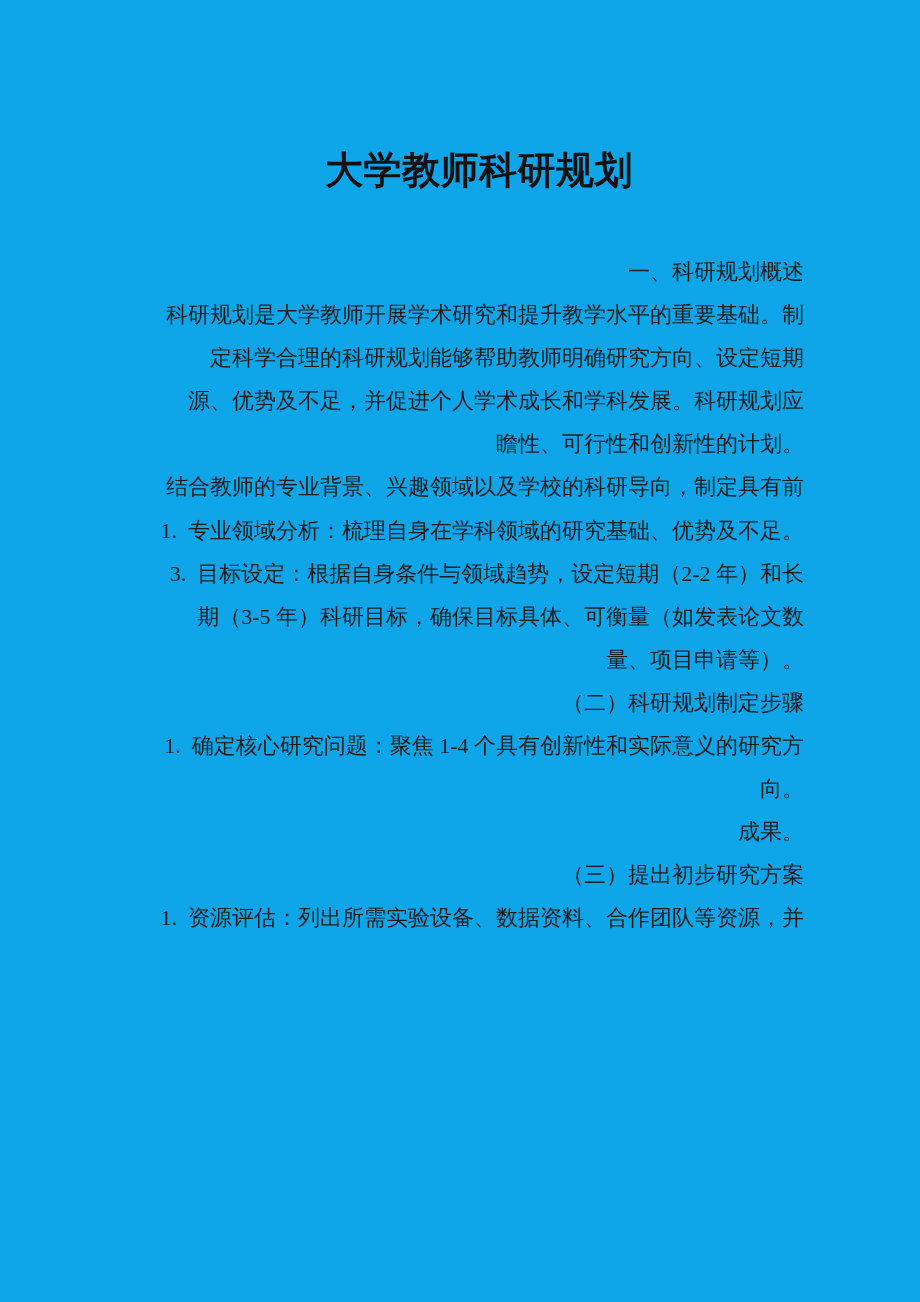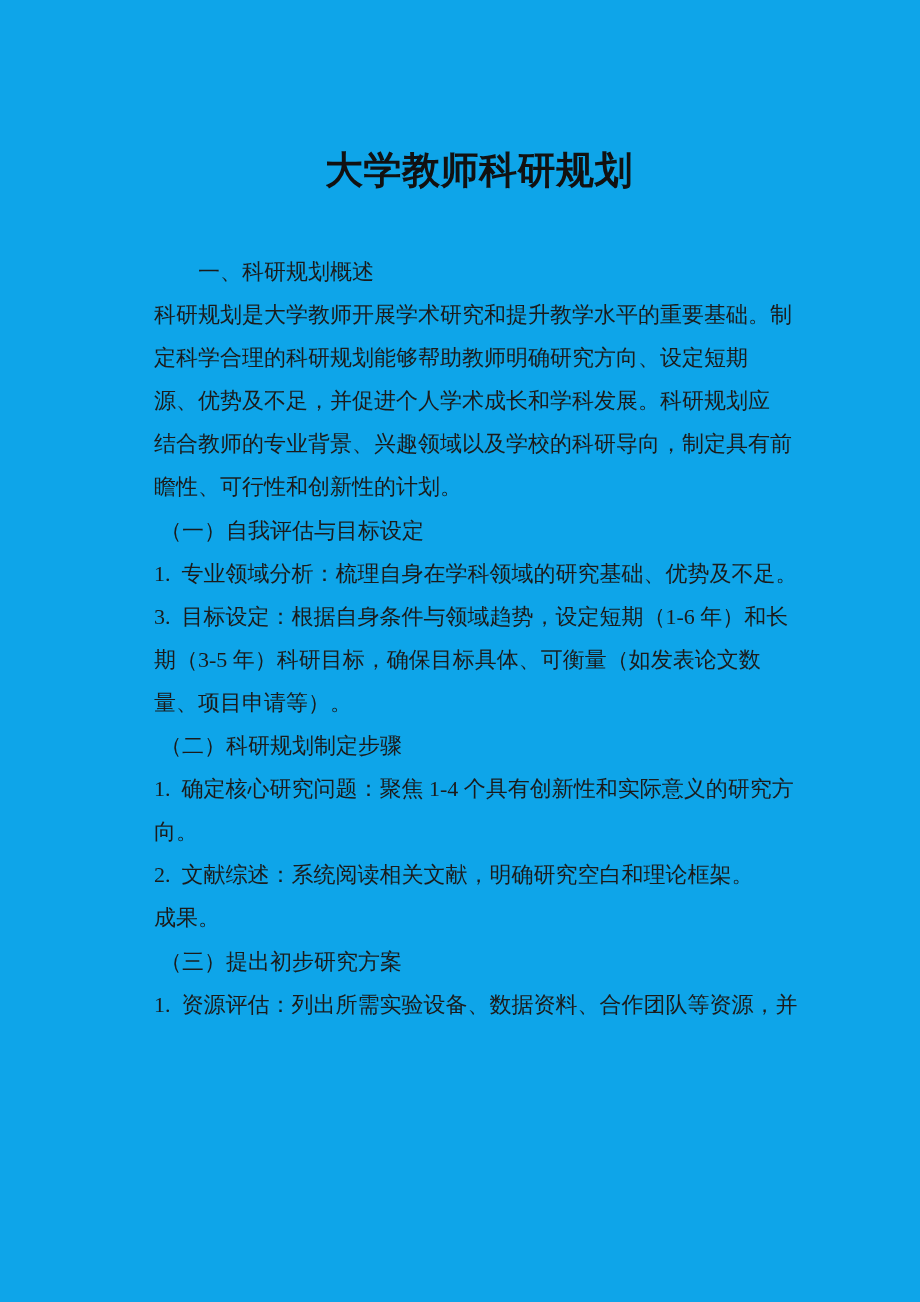--- a/index.html
+++ b/index.html
@@ -37,47 +37,45 @@
     width: 650px;
     font-family: "Liberation Serif", "DejaVu Serif", serif;
     font-weight: 400;
     font-size: 22px;
     color: #1b1b1b;
   }
   .line {
     height: 43.1px;
     line-height: 43.1px;
     white-space: pre;
-    text-align: left;
+    text-align: right;
   }
   .line.indent-two-char {
     text-indent: 44px;
   }
   .line.indent-half {
     text-indent: 6px;
   }
 </style>
 </head>
 <body>
 
 <div class="page">
   <h1 class="doc-title">大学教师科研规划</h1>
   <div class="doc-body" id="doc-body">
       <div class="line indent-two-char">一、科研规划概述</div>
       <div class="line">科研规划是大学教师开展学术研究和提升教学水平的重要基础。制</div>
       <div class="line">定科学合理的科研规划能够帮助教师明确研究方向、设定短期</div>
       <div class="line">源、优势及不足，并促进个人学术成长和学科发展。科研规划应</div>
+      <div class="line">瞻性、可行性和创新性的计划。</div>
       <div class="line">结合教师的专业背景、兴趣领域以及学校的科研导向，制定具有前</div>
-      <div class="line">瞻性、可行性和创新性的计划。</div>
-      <div class="line indent-half">（一）自我评估与目标设定</div>
       <div class="line">1.  专业领域分析：梳理自身在学科领域的研究基础、优势及不足。</div>
-      <div class="line">3.  目标设定：根据自身条件与领域趋势，设定短期（1-6 年）和长</div>
+      <div class="line">3.  目标设定：根据自身条件与领域趋势，设定短期（2-2 年）和长</div>
       <div class="line">期（3-5 年）科研目标，确保目标具体、可衡量（如发表论文数</div>
       <div class="line">量、项目申请等）。</div>
       <div class="line indent-half">（二）科研规划制定步骤</div>
       <div class="line">1.  确定核心研究问题：聚焦 1-4 个具有创新性和实际意义的研究方</div>
       <div class="line">向。</div>
-      <div class="line">2.  文献综述：系统阅读相关文献，明确研究空白和理论框架。</div>
       <div class="line">成果。</div>
       <div class="line indent-half">（三）提出初步研究方案</div>
       <div class="line">1.  资源评估：列出所需实验设备、数据资料、合作团队等资源，并</div>
     </div>
 </div>
 
 </body></html>

